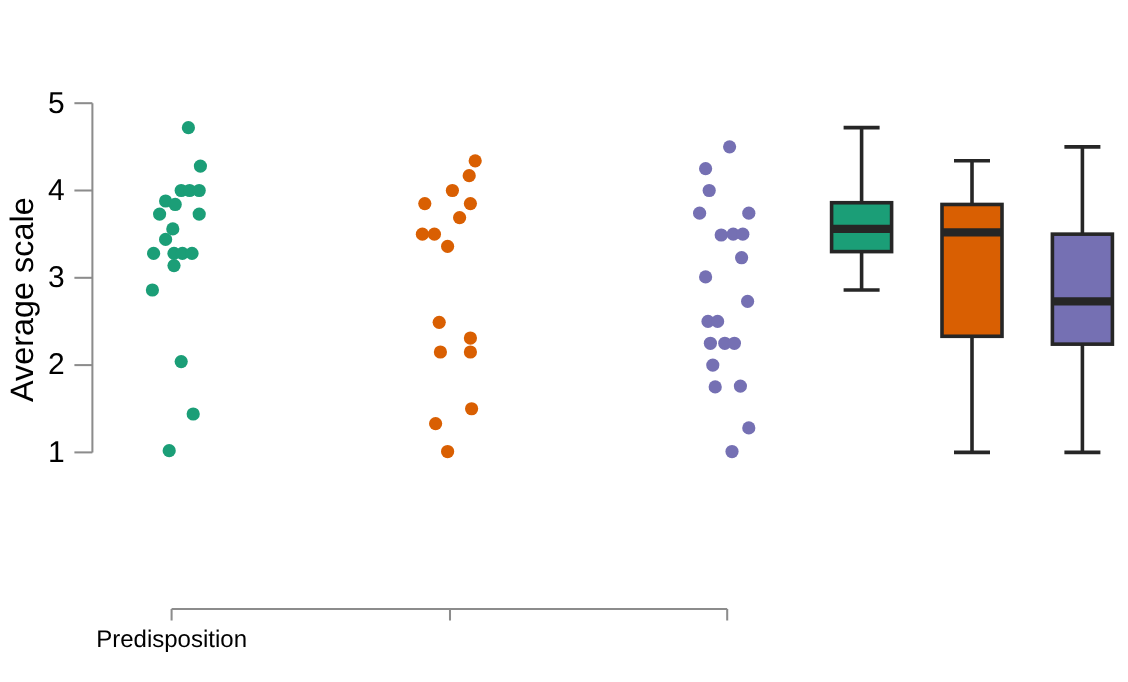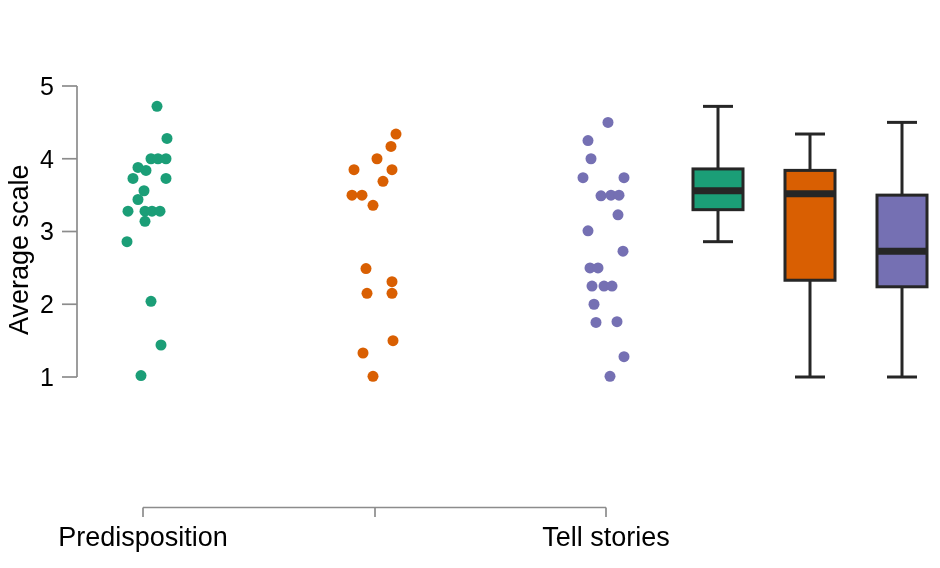--- a/index.html
+++ b/index.html
@@ -18,21 +18,21 @@
     position:absolute;left:16px;width:38px;text-align:right;
     font-size:25px;line-height:26px;
   }
   .ytick.t5{top:73px;}
   .ytick.t4{top:146px;}
   .ytick.t3{top:218px;}
   .ytick.t2{top:291px;}
   .ytick.t1{top:364px;}
   .glabel{
     position:absolute;top:522px;transform:translateX(-50%);
-    font-size:27px;white-space:nowrap;
+    font-size:20px;white-space:nowrap;
   }
   .glabel.g1{left:143px;}
   .glabel.g2{left:375px;}
   .glabel.g3{left:606px;}
 </style>
 </head>
 <body>
 
 <div class="canvas">
 
@@ -126,15 +126,14 @@
 
   <div class="ytitle">Average scale</div>
 
   <div class="ytick t5">5</div>
   <div class="ytick t4">4</div>
   <div class="ytick t3">3</div>
   <div class="ytick t2">2</div>
   <div class="ytick t1">1</div>
 
   <div class="glabel g1">Predisposition</div>
-  <div class="glabel g3">Tell stories</div>
 
 </div>
 
 </body></html>

